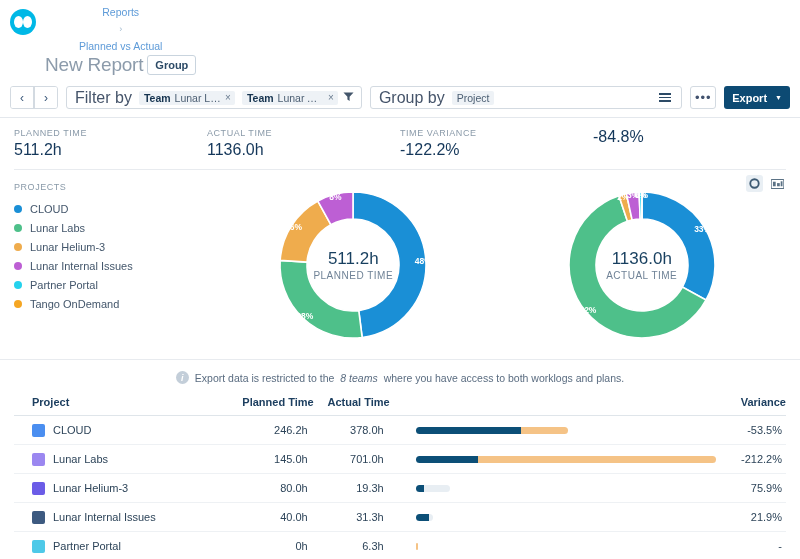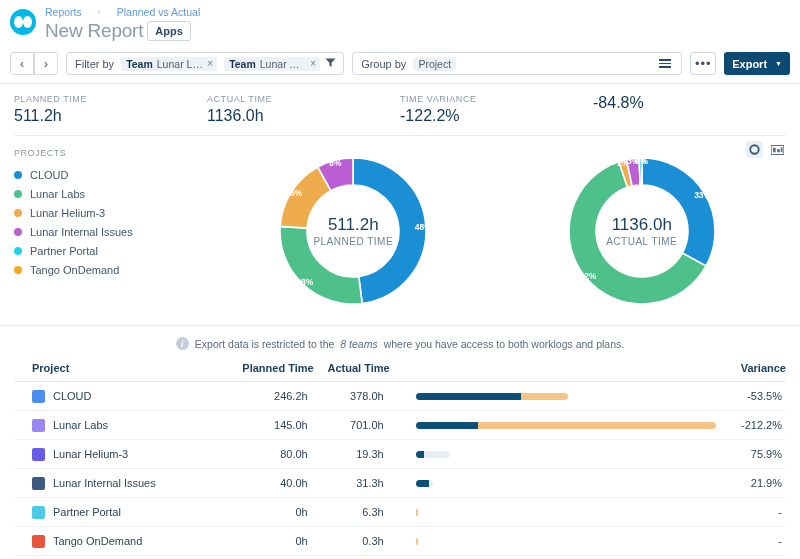--- a/index.html
+++ b/index.html
@@ -28,21 +28,21 @@
   .logo::before, .logo::after {
     content: ""; position: absolute; top: 7px;
     width: 9px; height: 12px; border-radius: 50%;
     background: #fff;
   }
   .logo::before { left: 4px; }
   .logo::after  { right: 4px; }
   .head-text { margin-left: 9px; }
   .breadcrumb {
     font-size: 10.5px; color: #5e9bd8; line-height: 13px;
-    display: flex; align-items: center; gap: 16px;
+    display: flex; align-items: center; gap: 4px; flex-direction: column;
   }
   .breadcrumb .crumb-link { color: #5e9bd8; }
   .breadcrumb .sep { color: #9fb8cd; font-size: 9px; }
   .title-row { display: flex; align-items: center; gap: 4px; margin-top: 1px; }
   .page-title { font-size: 19px; font-weight: 400; color: #8c9bab; letter-spacing: -0.2px; }
   .save-btn {
     font-size: 11px; font-weight: 700; color: #2c4a66;
     border: 1px solid #c9d4de; background: #fff;
     border-radius: 3px; padding: 2px 7px; cursor: pointer;
     line-height: 14px;
@@ -72,21 +72,21 @@
   }
   .cal-icon { width: 11px; height: 11px; position: relative; display:inline-block; }
   .cal-icon svg { display:block; }
 
   .filter-box {
     display: flex; align-items: center; gap: 7px;
     border: 1px solid #d3dae1; border-radius: 3px;
     height: 23px; padding: 0 7px 0 8px; background:#fff;
     flex: 0 0 auto;
   }
-  .filter-label { font-size: 11px; color: #45546a; }
+  .filter-label { font-size: 16px; color: #45546a; }
   .chip {
     display: flex; align-items: center; gap: 4px;
     background: #eef2f6; border-radius: 2px;
     padding: 1px 4px 1px 5px; font-size: 10.5px; color: #4c5f73;
     max-width: 96px; cursor: pointer;
   }
   .chip b { color: #15334f; font-weight: 700; }
   .chip .chip-txt { white-space: nowrap; overflow: hidden; text-overflow: ellipsis; }
   .chip .chip-x { color: #6b7d90; font-size: 10px; cursor: pointer; }
   .funnel { margin-left: -2px; color:#44566b; }
@@ -221,21 +221,21 @@
 <div class="header">
   <div class="logo"></div>
   <div class="head-text">
     <div class="breadcrumb">
       <span class="crumb-link">Reports</span>
       <span class="sep">›</span>
       <span class="crumb-link">Planned vs Actual</span>
     </div>
     <div class="title-row">
       <span class="page-title">New Report</span>
-      <button class="save-btn">Apps</button>
+      <button class="save-btn">Group</button>
     </div>
   </div>
 </div>
 
 <div class="toolbar">
 
   <div class="date-nav">
     <div class="arrow left">‹</div>
     <div class="arrow right">›</div>
   </div>

